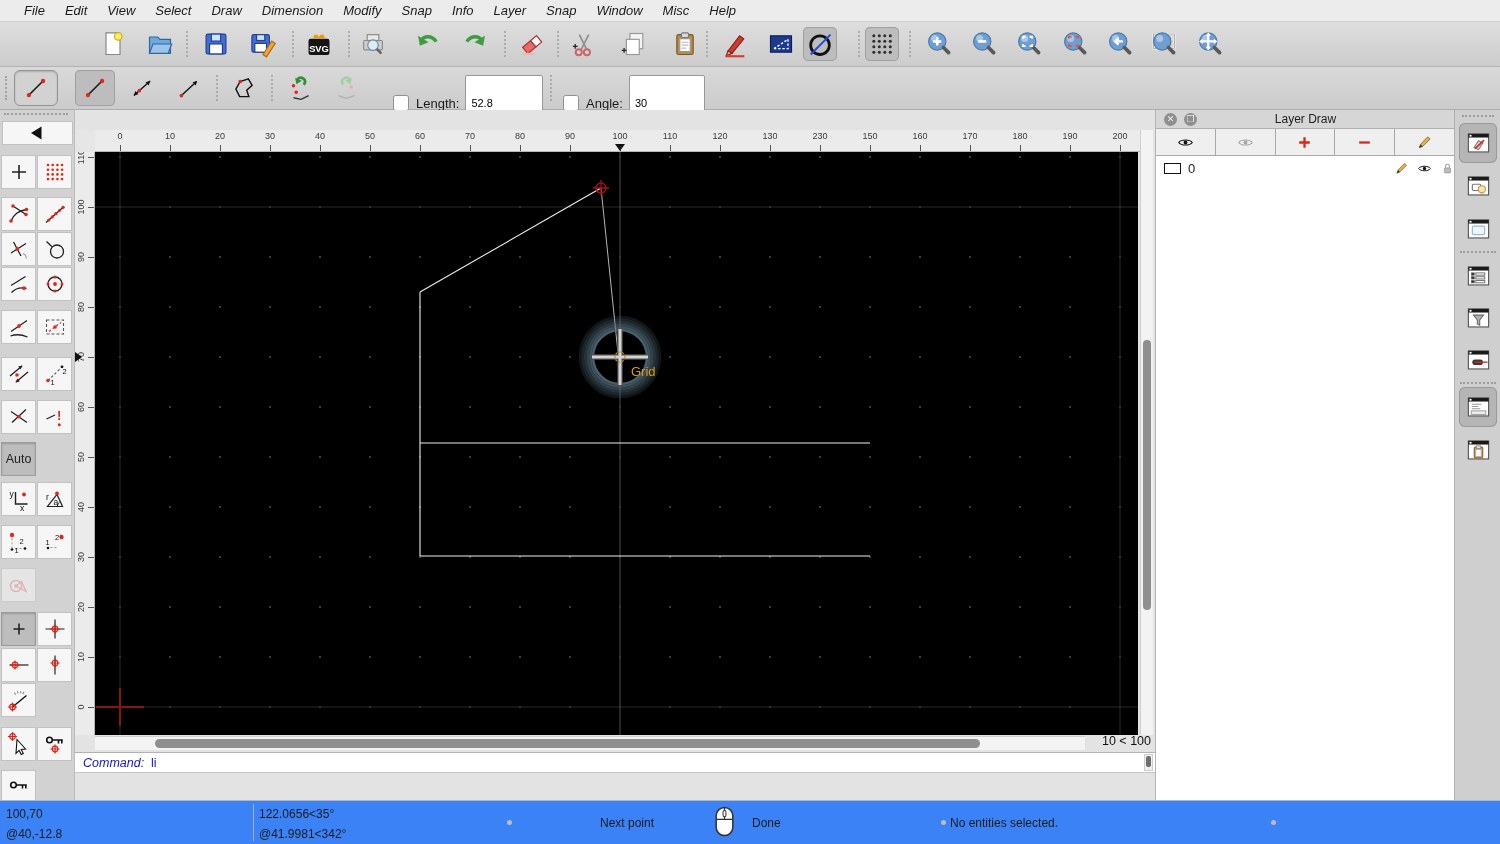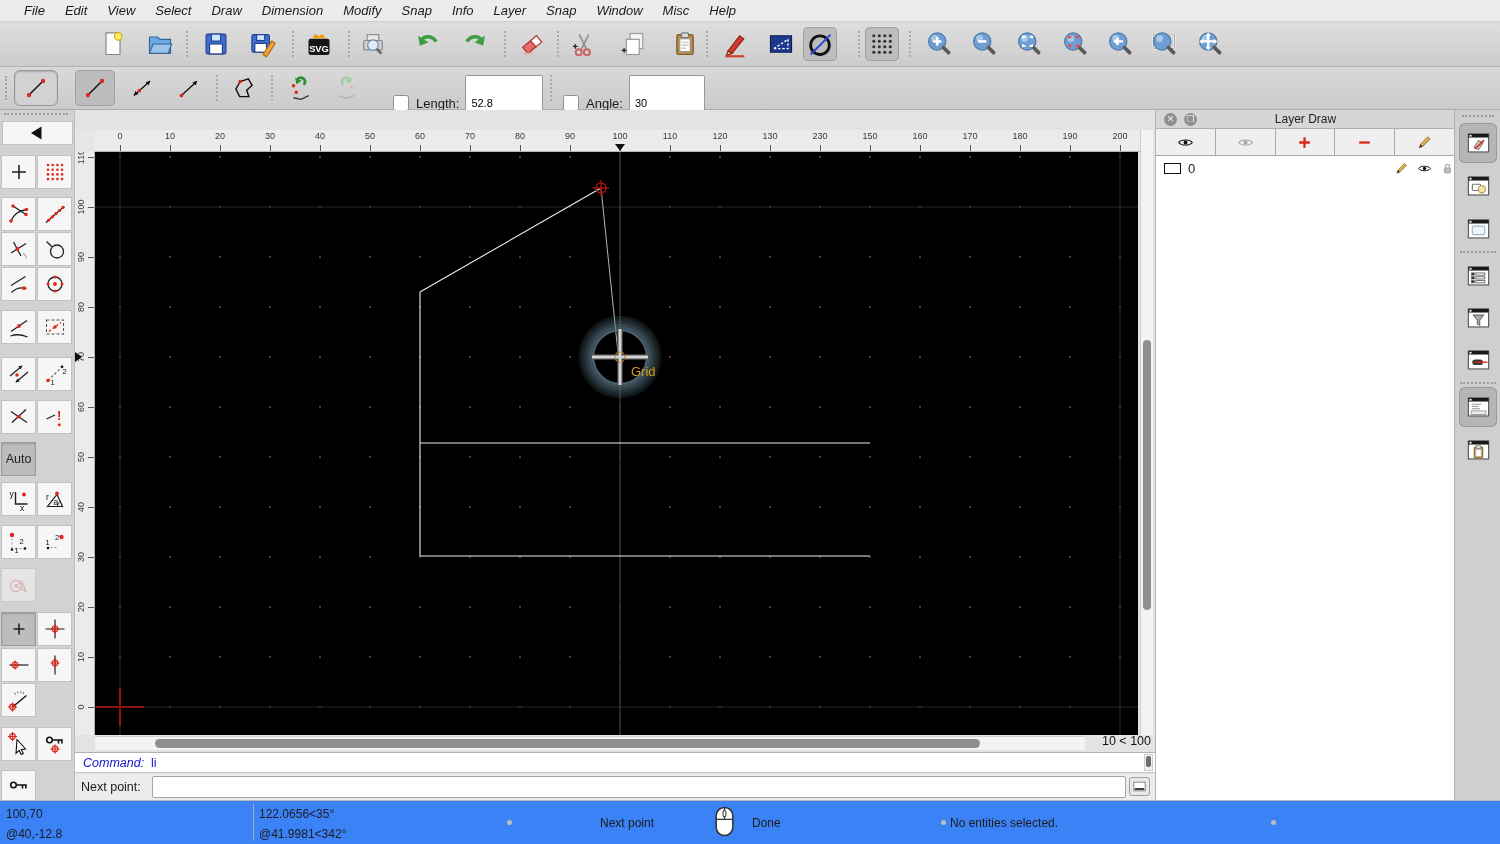--- a/index.html
+++ b/index.html
@@ -735,30 +735,20 @@
       <div class="thumb"></div>
     </div>
   <div class="zoomstatus">10 &lt; 100</div>
   <div class="cmdhist">
     <span class="cmdprefix">Command:</span>
     <span class="cmdval">li</span>
     <div class="cmdscroll">
         <div></div>
       </div>
   </div>
-  <div class="promptrow">
-    <label>Next point:</label>
-    <input value="" style="">
-    <button class="cmdtoggle" id="cmdToggleIcon">
-        <svg viewBox="0 0 24 24" width="15" height="15">
-          <rect x="3" y="5" width="18" height="14" fill="#fff" stroke="#444"></rect>
-          <rect x="4.5" y="14.5" width="15" height="3" fill="#333"></rect>
-        </svg>
-      </button>
-  </div>
 </div>
 
 <div class="layerpanel">
   <div class="lp-title">
     <span class="lp-circle" style="left:8px;">✕</span>
     <span class="lp-circle" style="left:28px;">❐</span>
     <span class="lp-titletext">Layer Draw</span>
   </div>
   <div class="lp-toolbar" id="lpToolbar">
       <div class="lp-cell">

